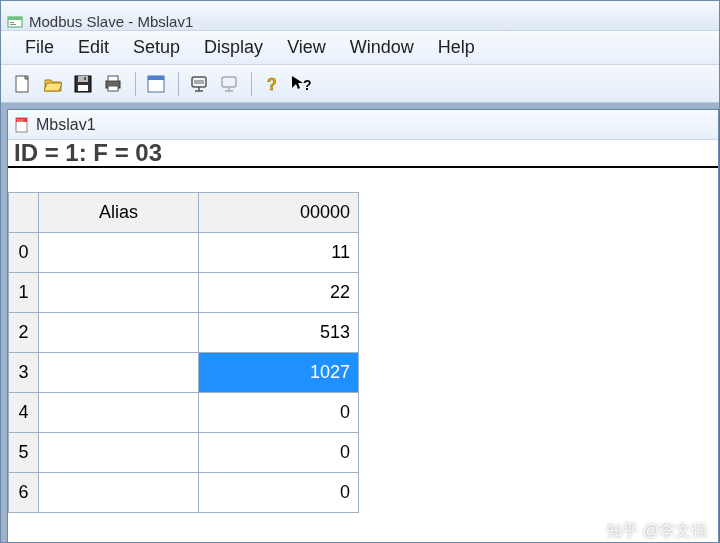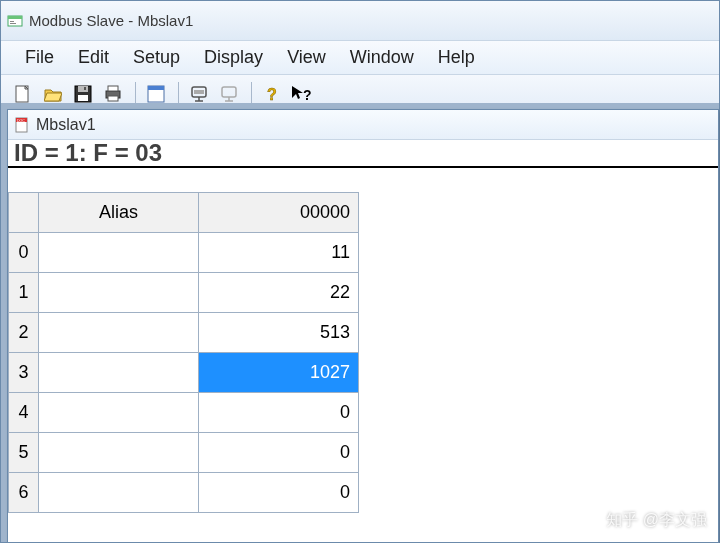--- a/index.html
+++ b/index.html
@@ -12,23 +12,23 @@
     overflow: hidden;
   }
   .window {
     width: 720px; height: 543px;
     background: linear-gradient(#eaf2fb, #d9e7f5);
     border: 1px solid #6b8aab;
     position: relative;
   }
   
   .titlebar {
-    height: 40px;
+    height: 30px;
     background: linear-gradient(#f4f8fd, #dfeaf6);
-    display: flex; align-items: center;
+    display: flex; align-items: flex-end;
     padding-left: 6px;
     border-bottom: 1px solid #c8d6e5;
   }
   .titlebar .app-icon {
     width: 16px; height: 16px;
     margin-right: 6px;
   }
   .titlebar .title-text {
     font-size: 15px;
     color: #3a3a3a;
@@ -142,21 +142,21 @@
     text-align: right;
     margin-left: 16px;
   }
   .grid td.selected {
     background: #1e90ff;
     color: #fff;
   }
   
   .watermark {
     position: absolute;
-    right: 12px; bottom: 11px;
+    right: 12px; bottom: 0;
     color: rgba(255,255,255,0.85);
     font-size: 16px;
     text-shadow: 0 0 3px rgba(0,0,0,0.4);
     pointer-events: none;
     margin-top: 28px;
   }
 </style>
 </head>
 <body>
 

